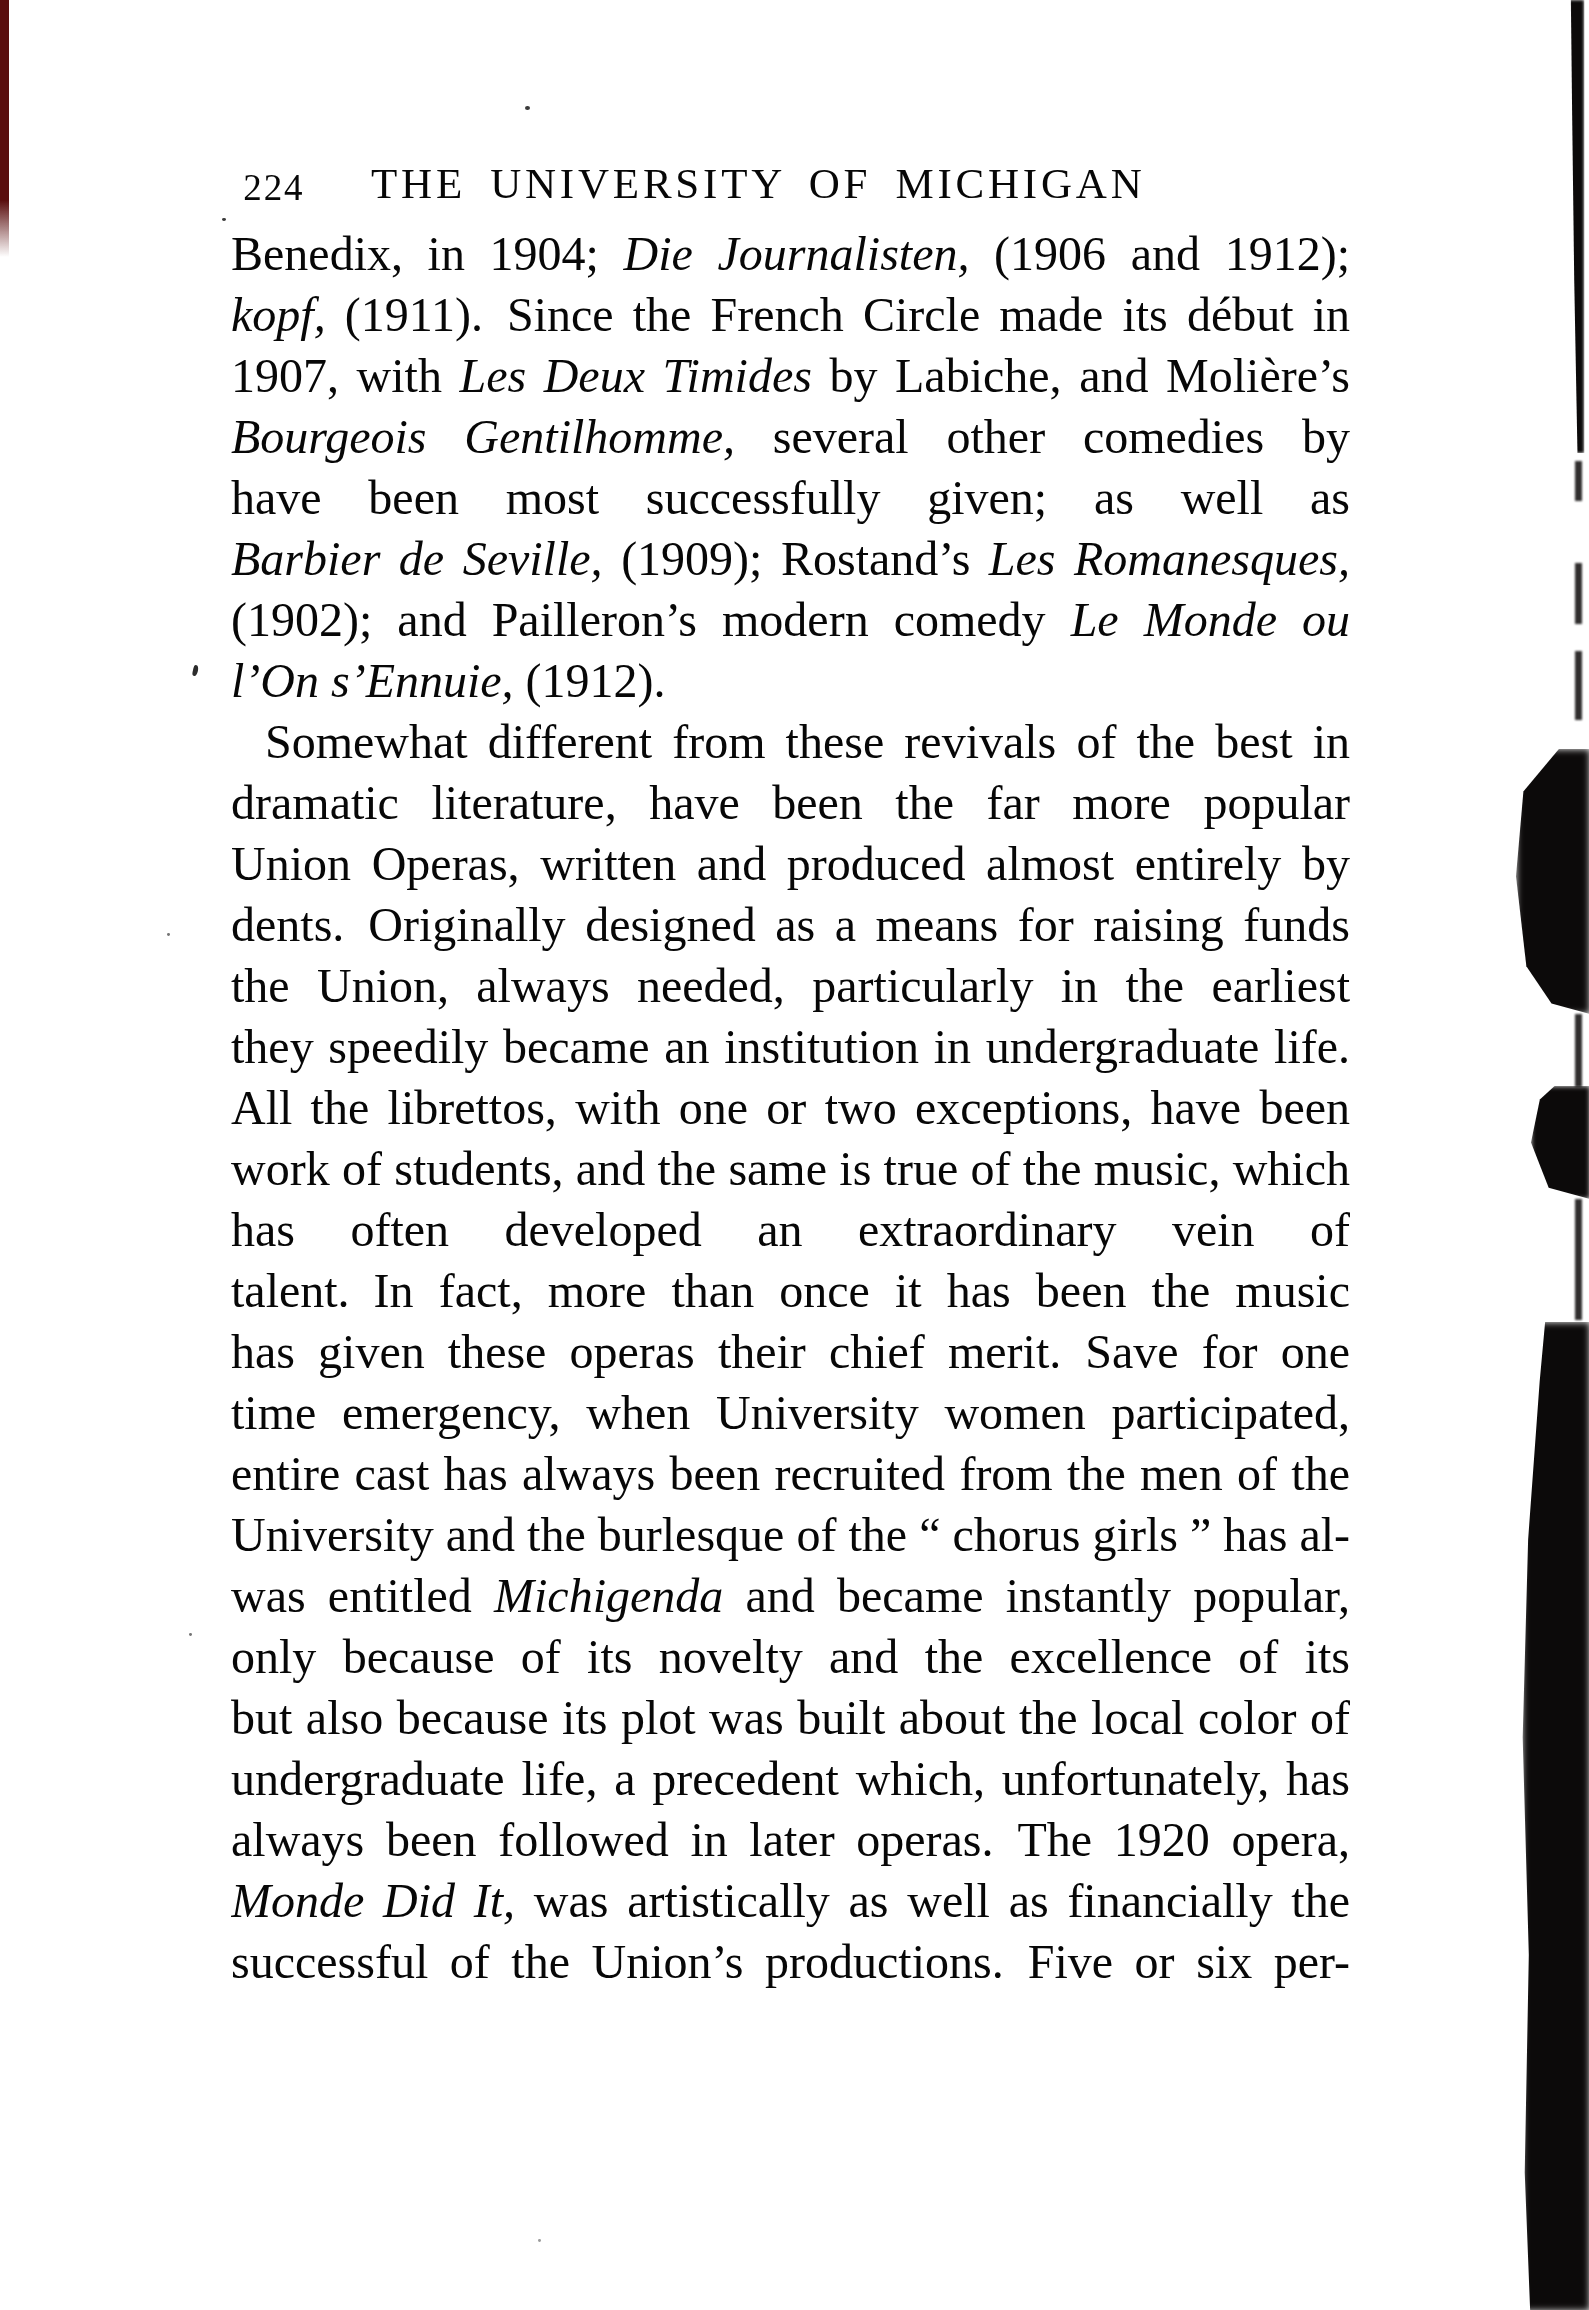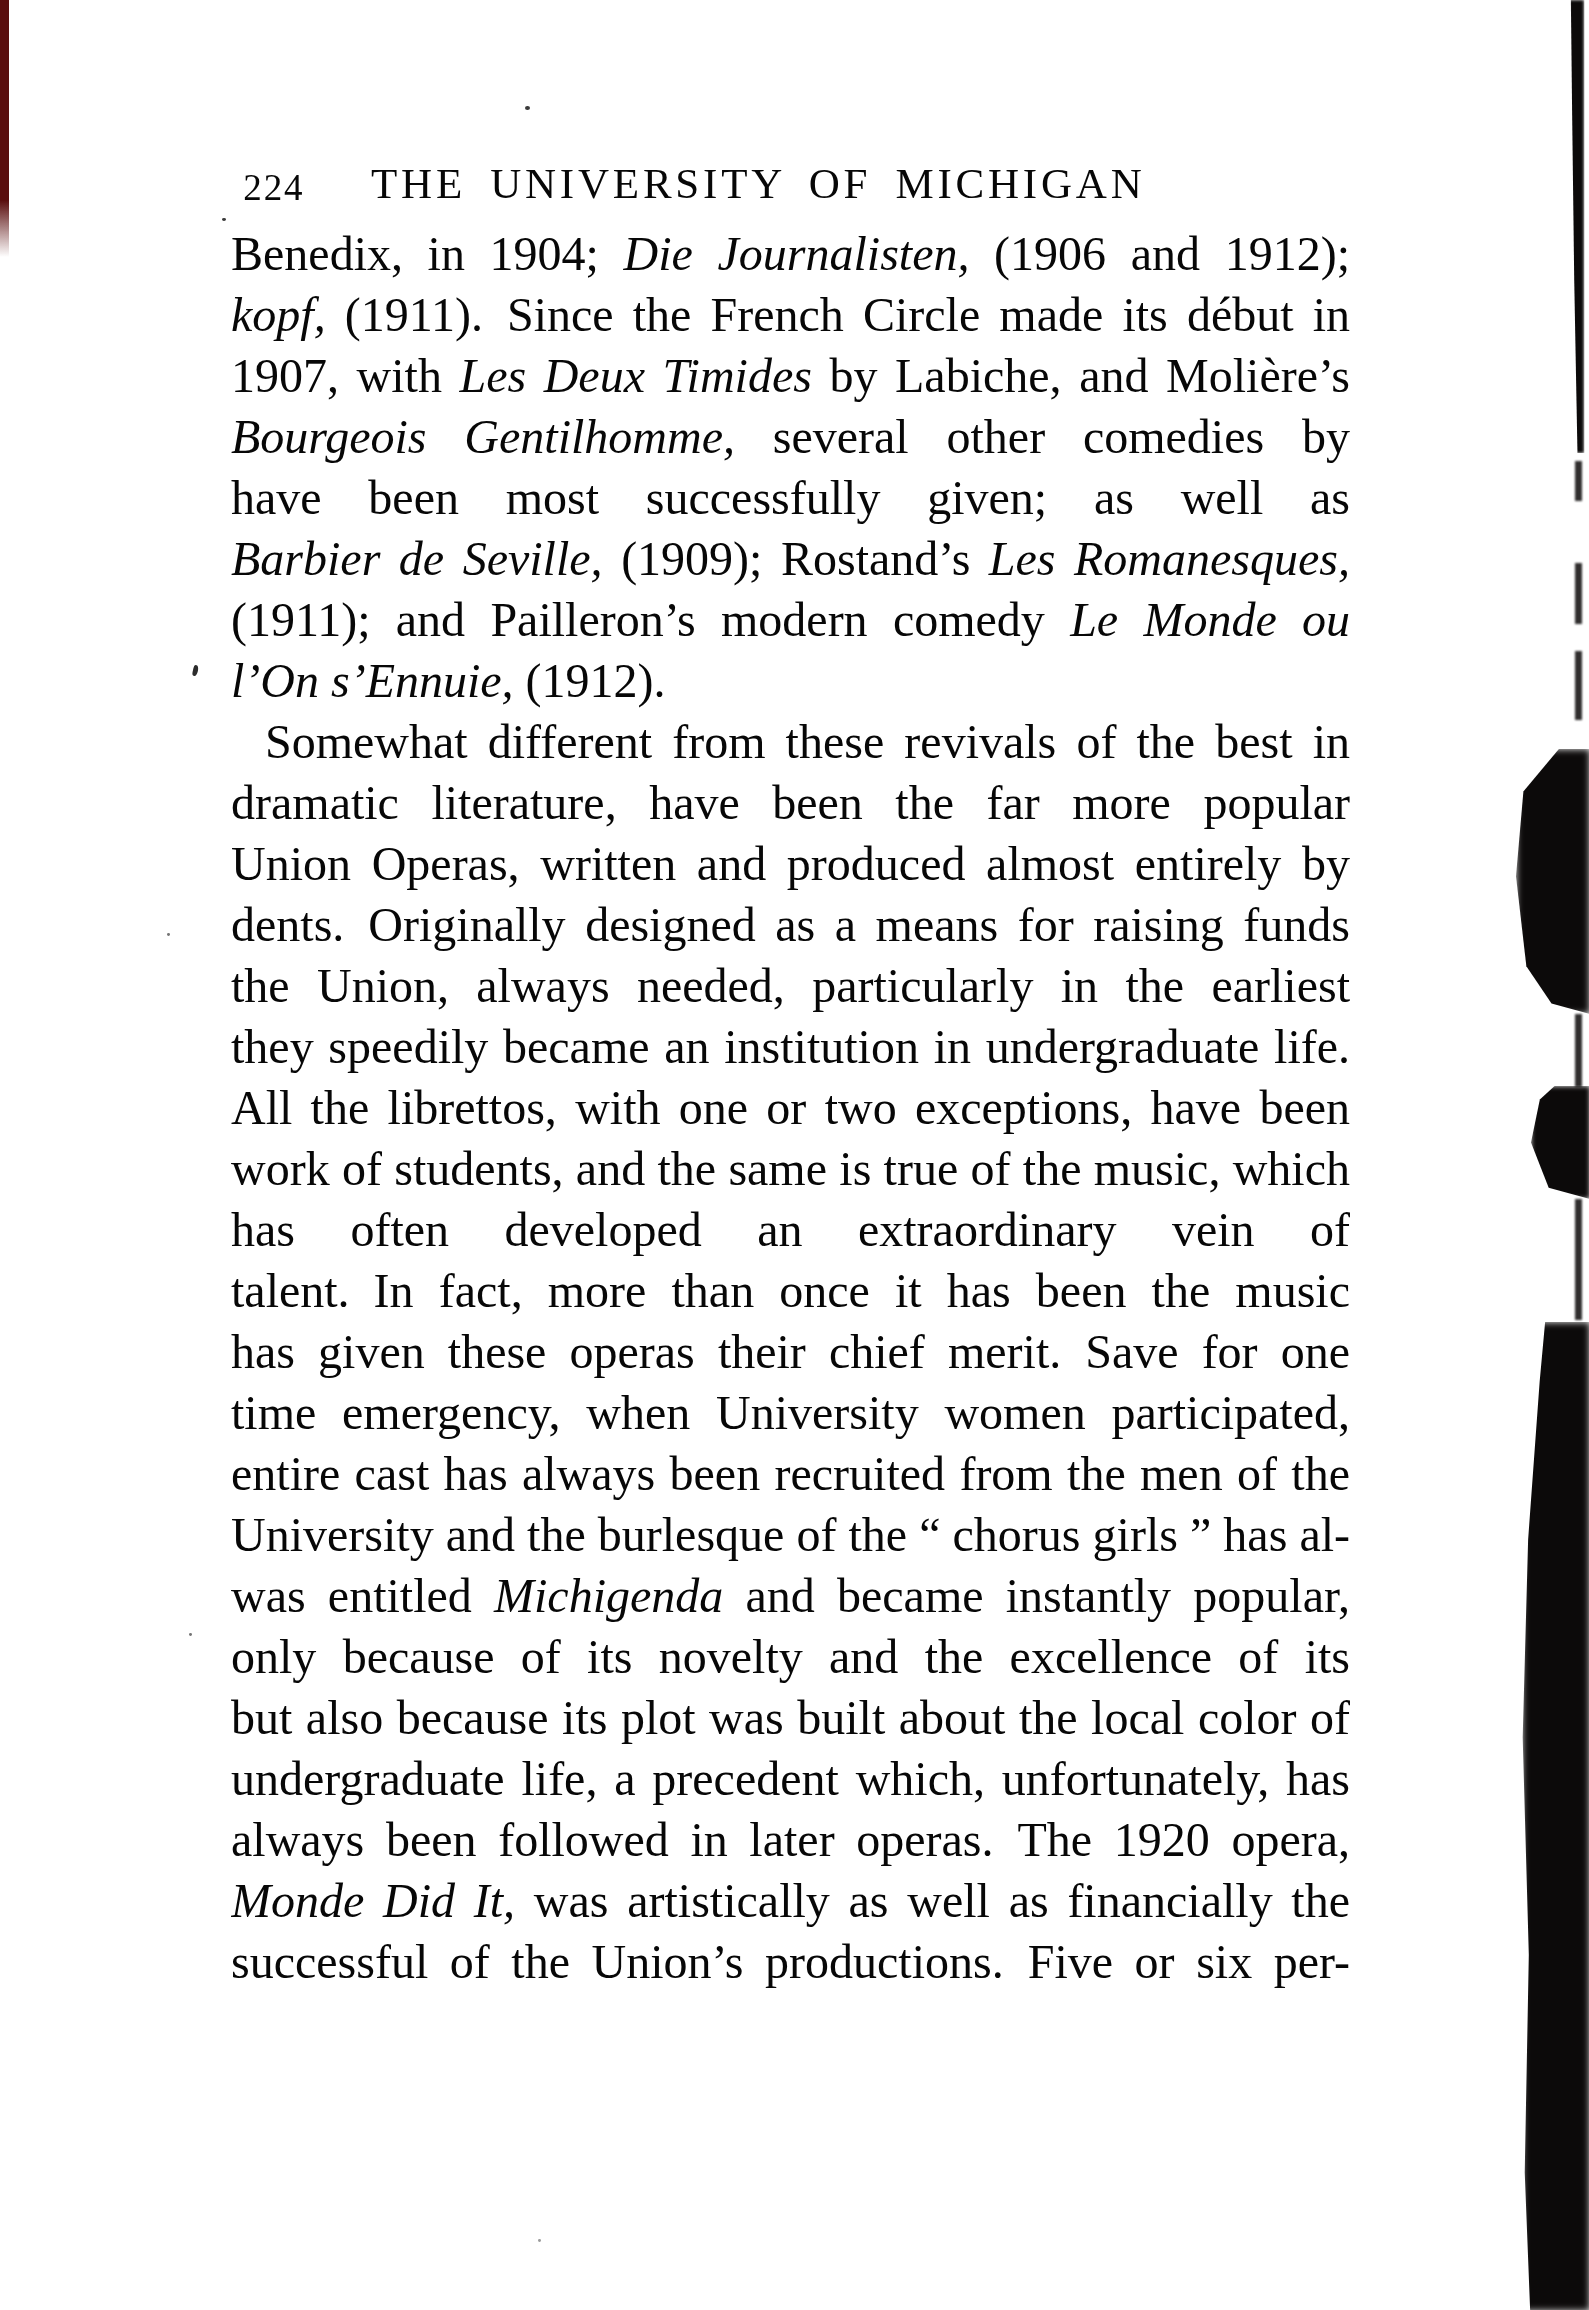--- a/index.html
+++ b/index.html
@@ -68,21 +68,21 @@
     <span class="rtitle">THE UNIVERSITY OF MICHIGAN</span>
   </div>
 
   <div class="text-block" id="text-block">
       <div class="line j"><span>Benedix, in 1904; </span><em>Die Journalisten,</em><span> (1906 and 1912); </span><em>Minna</em></div>
       <div class="line j"><em>kopf,</em><span> (1911). Since the French Circle made its début in</span></div>
       <div class="line j"><span>1907, with </span><em>Les Deux Timides</em><span> by Labiche, and Molière’s </span><em>Le</em></div>
       <div class="line j"><em>Bourgeois Gentilhomme,</em><span> several other comedies by Molière</span></div>
       <div class="line j"><span>have been most successfully given; as well as Beaumarchais’</span></div>
       <div class="line j"><em>Barbier de Seville,</em><span> (1909); Rostand’s </span><em>Les Romanesques,</em></div>
-      <div class="line j"><span>(1911); and Pailleron’s modern comedy </span><em>Le Monde ou</em></div>
+      <div class="line j"><span>(1902); and Pailleron’s modern comedy </span><em>Le Monde ou</em></div>
       <div class="line"><em>l’On s’Ennuie,</em><span> (1912).</span></div>
       <div class="line j ind"><span>Somewhat different from these revivals of the best in</span></div>
       <div class="line j"><span>dramatic literature, have been the far more popular Michigan</span></div>
       <div class="line j"><span>Union Operas, written and produced almost entirely by stu-</span></div>
       <div class="line j"><span>dents. Originally designed as a means for raising funds for</span></div>
       <div class="line j"><span>the Union, always needed, particularly in the earliest days,</span></div>
       <div class="line j"><span>they speedily became an institution in undergraduate life.</span></div>
       <div class="line j"><span>All the librettos, with one or two exceptions, have been the</span></div>
       <div class="line j"><span>work of students, and the same is true of the music, which</span></div>
       <div class="line j"><span>has often developed an extraordinary vein of undergraduate</span></div>

